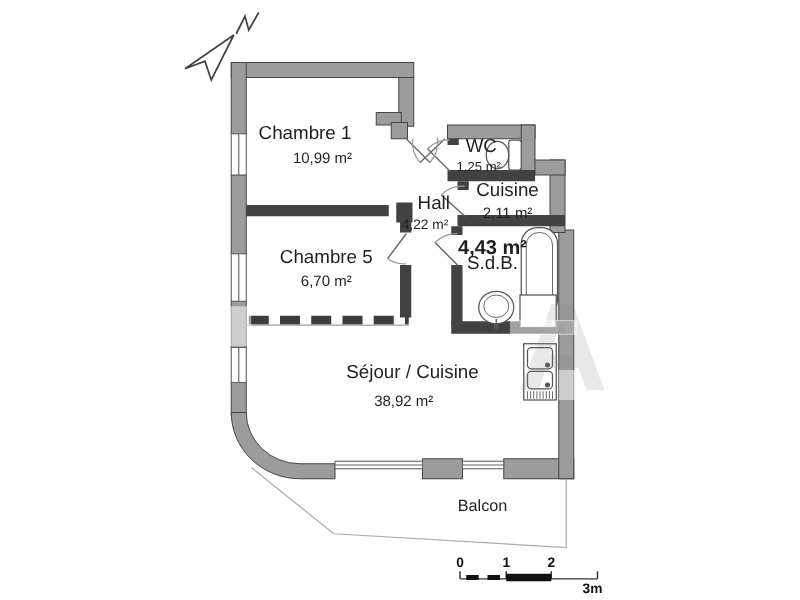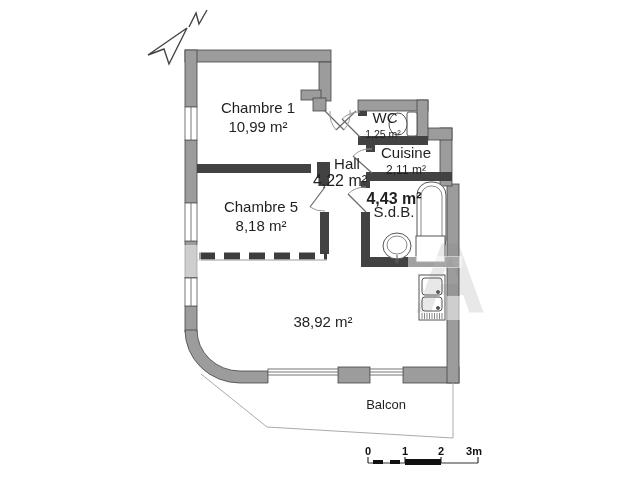--- a/index.html
+++ b/index.html
@@ -6,21 +6,21 @@
   .stage{
     position:relative;width:640px;height:480px;background:#ffffff;
     font-family:"Liberation Sans",sans-serif;overflow:hidden;
   }
   svg{position:absolute;left:0;top:0;}
   .lbl{
     position:absolute;transform:translate(-50%,-50%);
     white-space:nowrap;color:#1f1f1f;text-align:center;line-height:1;
   }
   .room-name{font-size:15px;}
-  .room-area{font-size:15px;}
+  .room-area{font-size:12px;}
   .balcon-name{font-size:13px;}
   .scale-num{font-size:11px;font-weight:bold;color:#111;}
   .watermark{
     position:absolute;left:410px;top:228px;width:80px;height:100px;
     font-size:100px;font-weight:bold;color:rgba(130,130,130,0.18);
     line-height:100px;text-align:center;pointer-events:none;
   }
   .wm-lighten{position:absolute;background:rgba(255,255,255,0.5);pointer-events:none;}
 </style>
 </head>
@@ -158,40 +158,41 @@
       <rect x="390" y="460" width="10" height="4" fill="#111111" stroke="none"></rect>
       <rect x="405" y="459" width="36" height="6" fill="#111111" stroke="none"></rect>
     </g>
   </svg>
 
   <div class="watermark">A</div>
   <div class="wm-lighten" style="left:181px;top:245px;width:20px;height:32px;"></div>
   <div class="wm-lighten" style="left:408px;top:256px;width:54px;height:12px;"></div>
   <div class="wm-lighten" style="left:447px;top:296px;width:14px;height:24px;"></div>
 
-  <div class="lbl room-name" style="left:258px;top:107px;">Chambre 1</div>
+  <div class="lbl room-name" style="left:244px;top:107px;">Chambre 1</div>
   <div class="lbl room-area" style="left:258px;top:126px;">10,99 m²</div>
 
   <div class="lbl room-name" style="left:385px;top:117px;">WC</div>
   <div class="lbl room-area" style="left:383px;top:134px;font-size:10.5px;">1,25 m²</div>
 
   <div class="lbl room-name" style="left:406px;top:152px;">Cuisine</div>
   <div class="lbl room-area" style="left:406px;top:170px;font-size:12px;">2,11 m²</div>
 
   <div class="lbl room-name" style="left:347px;top:163px;">Hall</div>
-  <div class="lbl room-area" style="left:340px;top:181px;font-size:16px;">4,22 m²</div>
+  <div class="lbl room-area" style="left:340px;top:181px;font-size:11px;">4,22 m²</div>
 
   <div class="lbl room-name" style="left:261px;top:206px;">Chambre 5</div>
-  <div class="lbl room-area" style="left:261px;top:225px;">8,18 m²</div>
+  <div class="lbl room-area" style="left:261px;top:225px;">6,70 m²</div>
 
   <div class="lbl room-name" style="left:394px;top:211px;">S.d.B.</div>
   <div class="lbl room-area" style="left:394px;top:199px;font-size:16px;font-weight:bold;">4,43 m²</div>
 
+  <div class="lbl room-name" style="left:330px;top:298px;">Séjour / Cuisine</div>
   <div class="lbl room-area" style="left:323px;top:321px;">38,92 m²</div>
 
   <div class="lbl balcon-name" style="left:352px;top:404px;margin-left:34px;">Balcon</div>
 
   <div class="lbl scale-num" style="left:368px;top:451px;">0</div>
   <div class="lbl scale-num" style="left:405px;top:451px;">1</div>
   <div class="lbl scale-num" style="left:441px;top:451px;">2</div>
-  <div class="lbl scale-num" style="left:474px;top:451px;text-align:center;">3m</div>
+  <div class="lbl scale-num" style="left:474px;top:472px;text-align:center;">3m</div>
 
 </div>
 
 </body></html>

